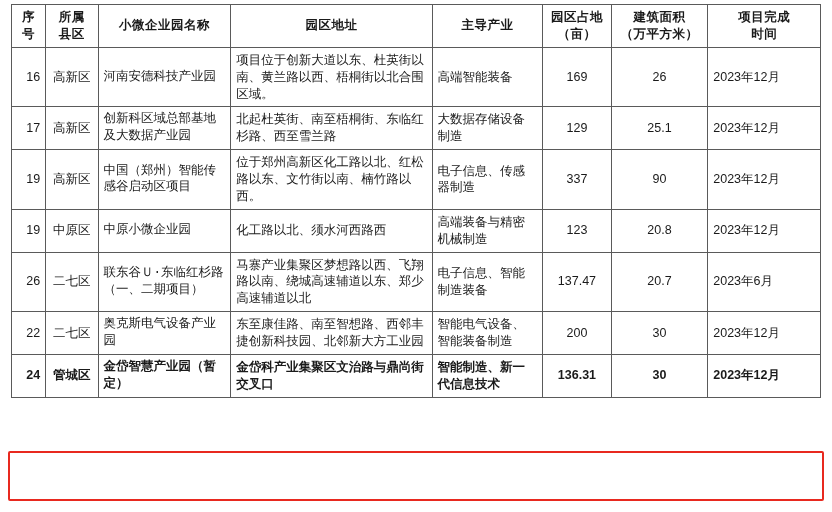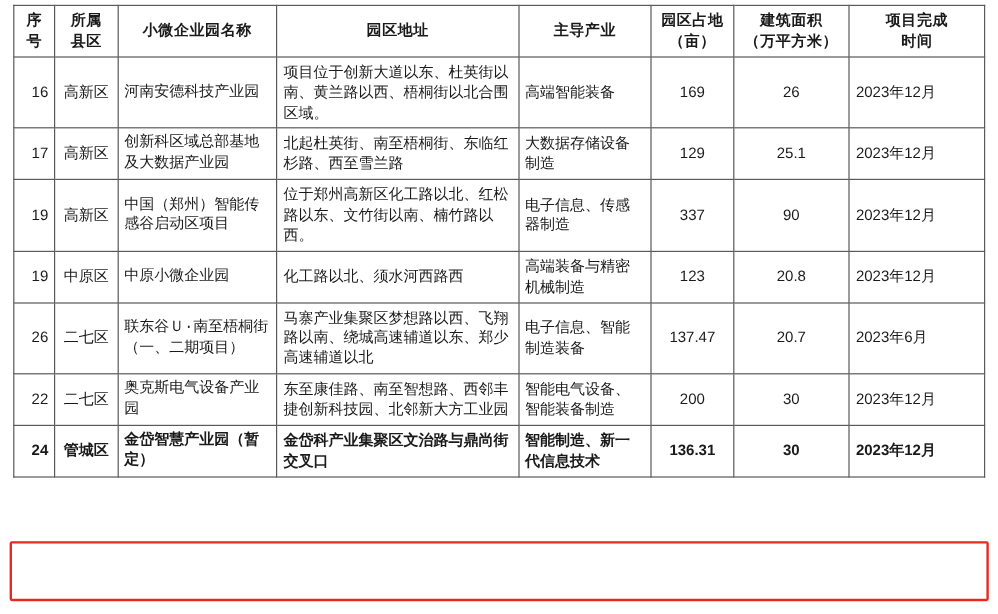--- a/index.html
+++ b/index.html
@@ -161,21 +161,21 @@
         <td class="name">中原小微企业园</td>
         <td class="addr">化工路以北、须水河西路西</td>
         <td class="industry">高端装备与精密机械制造</td>
         <td class="area">123</td>
         <td class="build">20.8</td>
         <td class="done">2023年12月</td>
       </tr>
       <tr>
         <td class="num">26</td>
         <td class="county">二七区</td>
-        <td class="name">联东谷Ｕ·南至梧桐街（一、二期项目）</td>
+        <td class="name">联东谷Ｕ·东临红杉路（一、二期项目）</td>
         <td class="addr">马寨产业集聚区梦想路以西、飞翔路以南、绕城高速辅道以东、郑少高速辅道以北</td>
         <td class="industry">电子信息、智能制造装备</td>
         <td class="area">137.47</td>
         <td class="build">20.7</td>
         <td class="done">2023年6月</td>
       </tr>
       <tr>
         <td class="num">22</td>
         <td class="county">二七区</td>
         <td class="name">奥克斯电气设备产业园</td>

